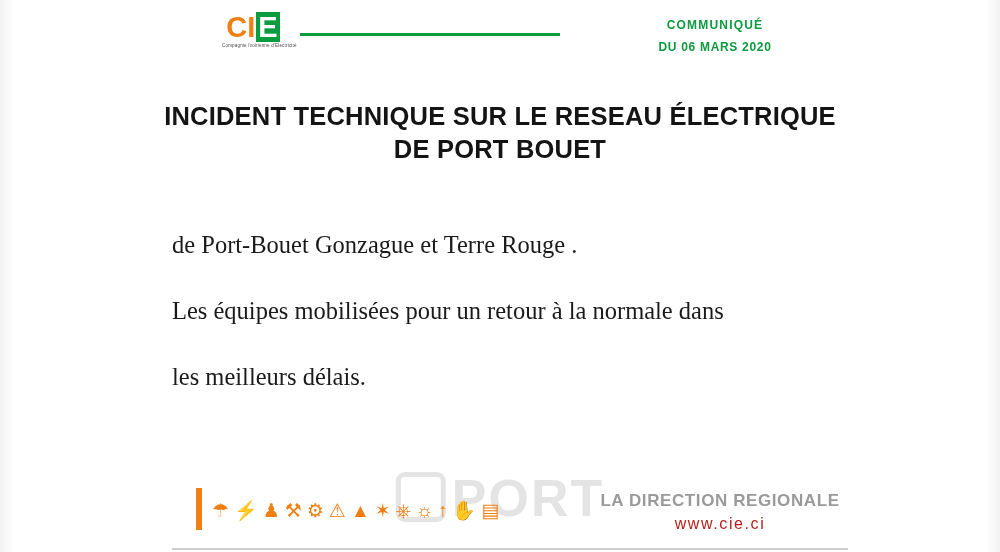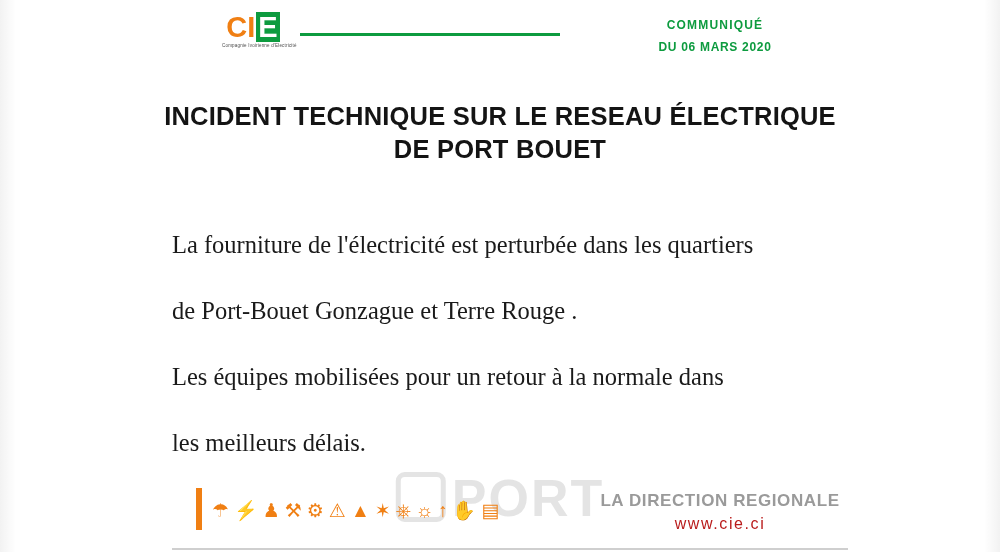--- a/index.html
+++ b/index.html
@@ -241,21 +241,20 @@
       <div class="date">DU 06 MARS 2020</div>
     </div>
   </div>
 
   <div class="headline">
     <div>INCIDENT TECHNIQUE SUR LE RESEAU ÉLECTRIQUE</div>
     <div>DE PORT BOUET</div>
   </div>
 
   <div class="body-text">
-    <p>La fourniture de l'électricité est perturbée dans les quartiers</p>
     <p>de Port-Bouet Gonzague et Terre Rouge .</p>
     <p>Les équipes mobilisées pour un retour à la normale dans</p>
     <p>les meilleurs délais.</p>
   </div>
 
   <div class="watermark"><span class="wm-mark"></span><span>PORT</span></div>
 
   <div class="footer">
     <div class="footer-bar"></div>
 

